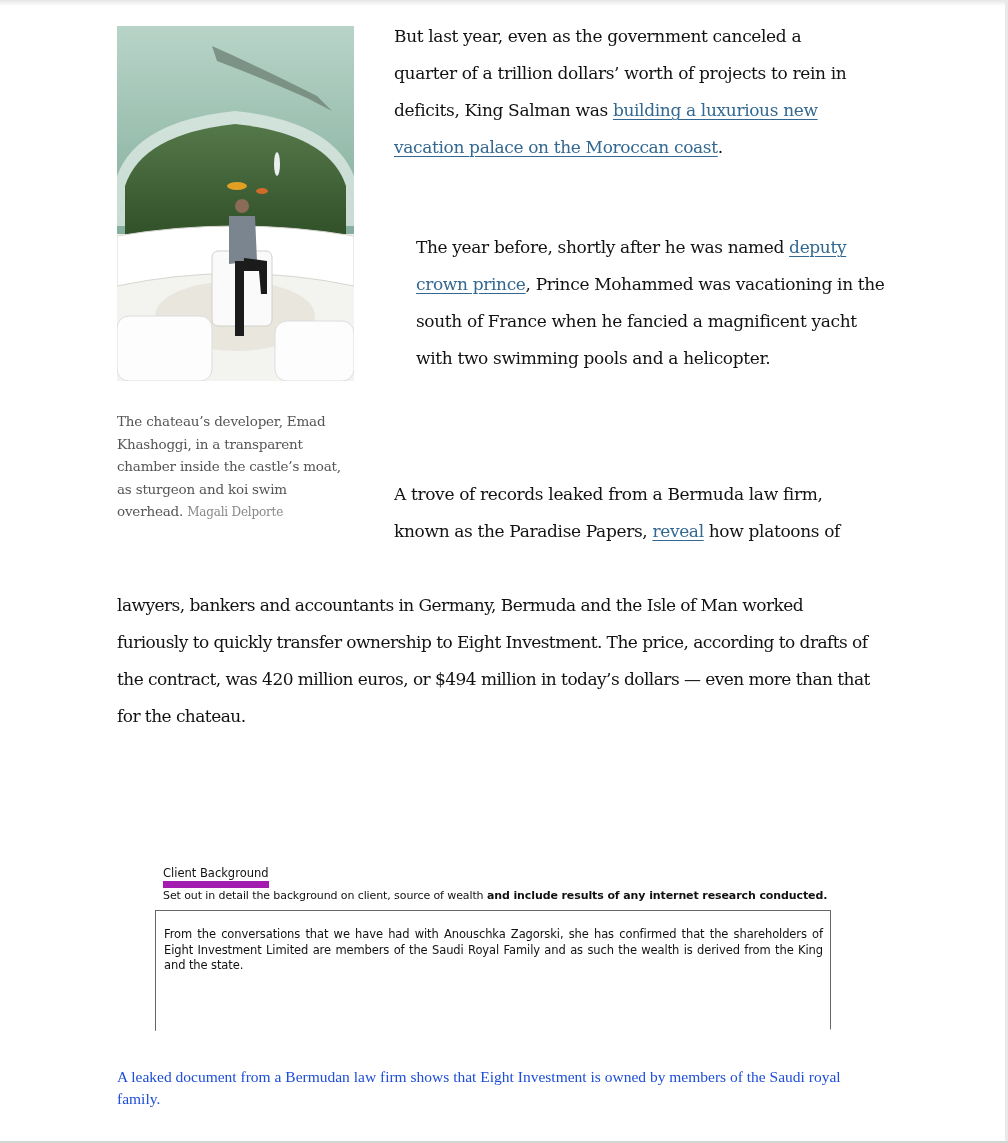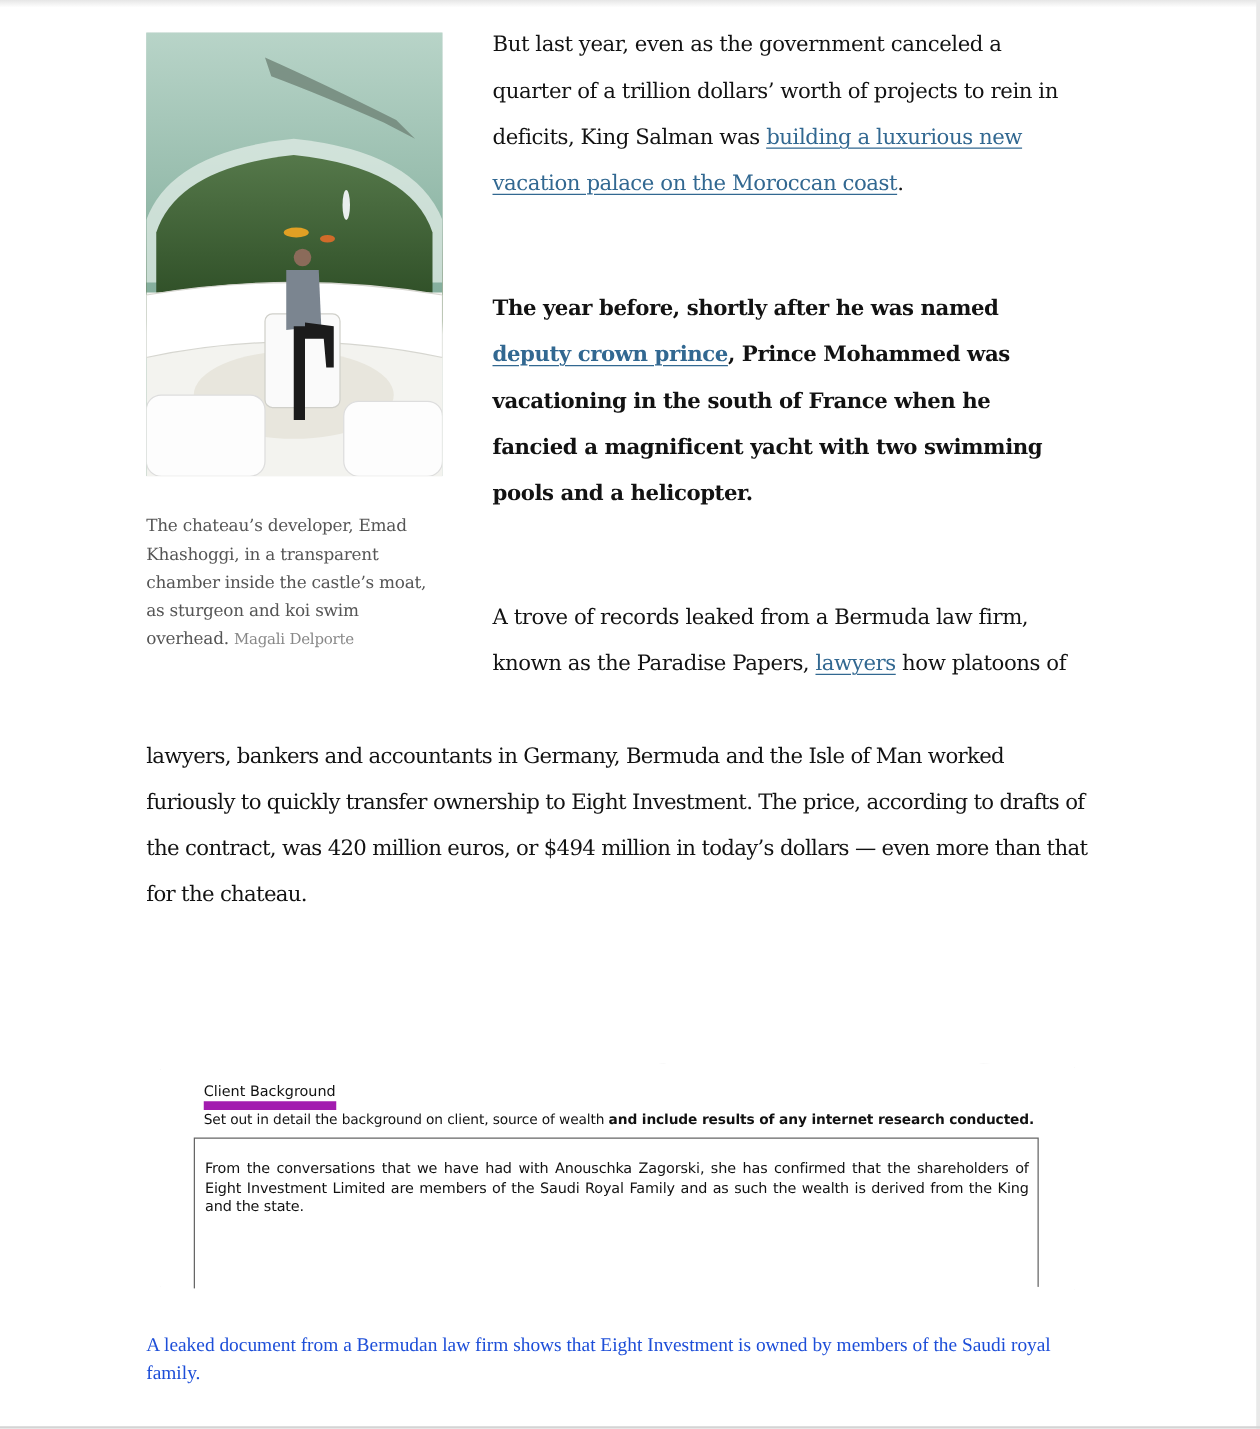--- a/index.html
+++ b/index.html
@@ -45,21 +45,21 @@
     font-family: "DejaVu Serif", serif;
     font-size: 17px; line-height: 37px; color: #121212;
     letter-spacing: -0.35px;
     margin: 0;
   }
   .para a {
     color: #326891; text-decoration: underline; text-underline-offset: 3px;
     text-decoration-thickness: 1px;
   }
   .p1 { left: 394px; top: 18px; width: 460px; }
-  .p2 { left: 394px; top: 229px; width: 470px; font-weight: bold; }
+  .p2 { left: 416px; top: 229px; width: 470px; }
   .p3-head { left: 394px; top: 476px; width: 470px; }
   .p3-tail { left: 117px; top: 587px; width: 760px; letter-spacing: -0.55px; }
 
   
   .doc {
     position: absolute; left: 128px; top: 850px; width: 732px; height: 185px;
     background: #fff;
     box-shadow: 0 0 6px rgba(0,0,0,0.22);
     clip-path: polygon(0% 3%, 6% 1%, 12% 3%, 20% 1.5%, 28% 3.5%, 36% 1%, 45% 2.5%, 55% 0.5%, 64% 3%, 72% 1%, 80% 2.5%, 90% 0.5%, 100% 2%, 100% 98%, 94% 96.5%, 86% 99%, 78% 96%, 68% 98.5%, 58% 96.5%, 48% 99.5%, 38% 97%, 28% 99%, 18% 96.5%, 8% 98.5%, 0% 97%);
     font-family: "DejaVu Sans", sans-serif;
@@ -133,21 +133,21 @@
 
 <p class="para p1">
   <span>But last year, even as the government canceled a quarter of a trillion dollars’ worth of projects to rein in deficits, King Salman was </span><a href="#">building a luxurious new vacation palace on the Moroccan coast</a><span>.</span>
 </p>
 
 <p class="para p2">
   <span>The year before, shortly after he was named </span><a href="#">deputy crown prince</a><span>, Prince Mohammed was vacationing in the south of France when he fancied a magnificent yacht with two swimming pools and a helicopter.</span>
 </p>
 
 <p class="para p3-head">
-  <span>A trove of records leaked from a Bermuda law firm, known as the Paradise Papers, </span><a href="#">lawyers</a><span> how platoons of</span>
+  <span>A trove of records leaked from a Bermuda law firm, known as the Paradise Papers, </span><a href="#">reveal</a><span> how platoons of</span>
 </p>
 <p class="para p3-tail">
   <span>lawyers, bankers and accountants in Germany, Bermuda and the Isle of Man worked furiously to quickly transfer ownership to Eight Investment. The price, according to drafts of the contract, was 420 million euros, or $494 million in today’s dollars — even more than that for the chateau.</span>
 </p>
 
 <div class="doc">
   <div class="doc-inner">
     <div class="doc-heading">Client Background</div>
     <div class="doc-instructions">
       <span>Set out in detail the background on client, source of wealth </span><b>and include results of any internet research conducted.</b>

